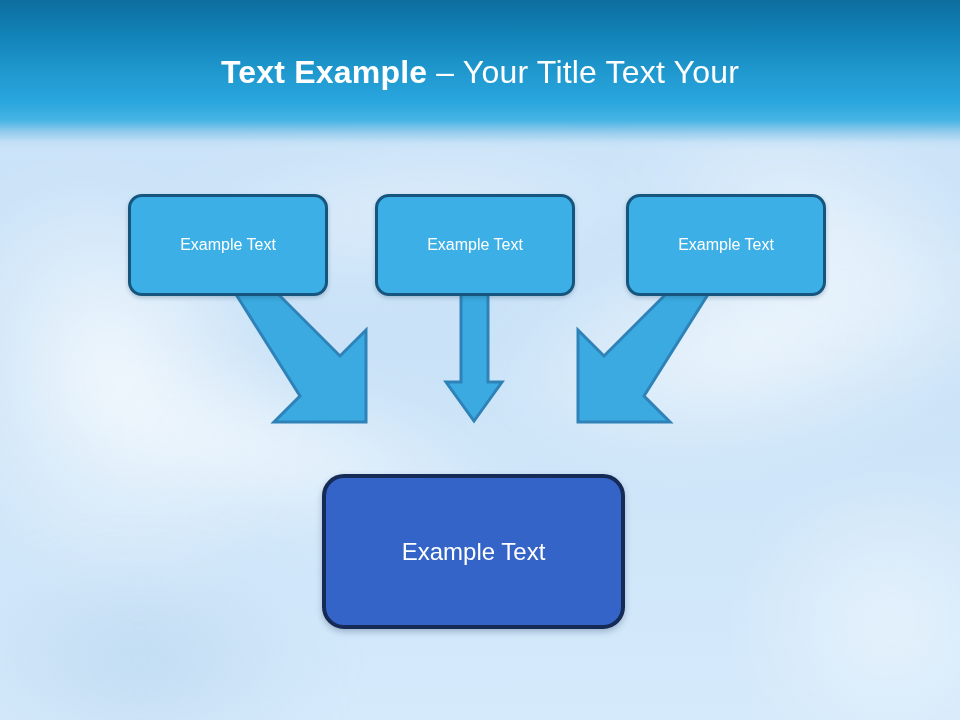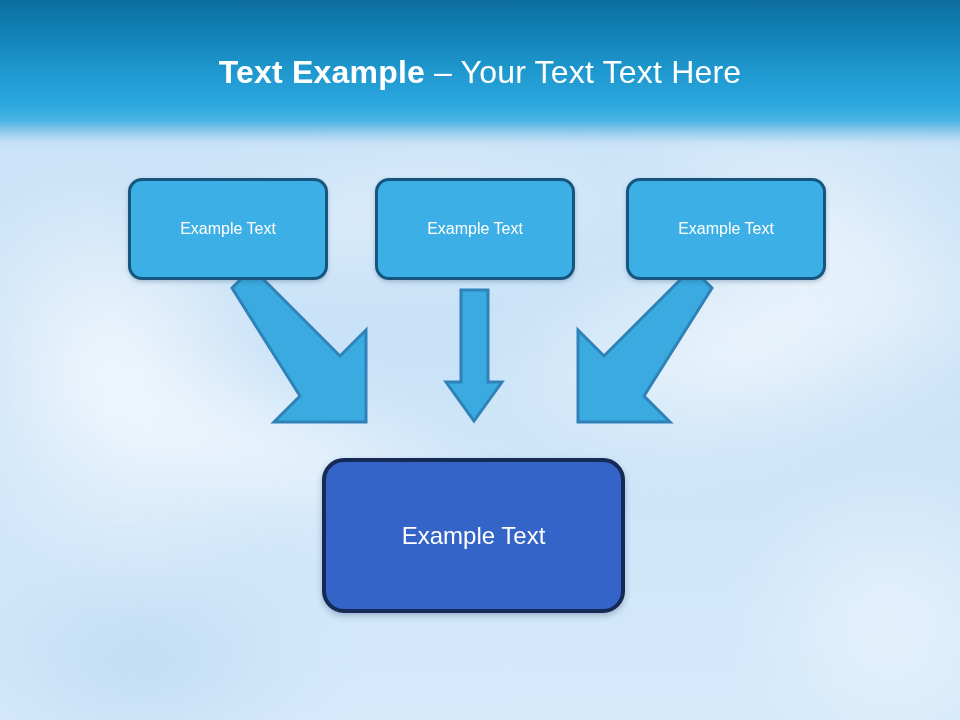--- a/index.html
+++ b/index.html
@@ -125,20 +125,21 @@
 
   
   .node {
     position: absolute;
     display: flex;
     align-items: center;
     justify-content: center;
     text-align: right;
     color: #ffffff;
     border-style: solid;
+    margin-top: 16px;
   }
 
   .node-top {
     width: 200px;
     height: 102px;
     background: #3cb0e6;
     border: 3px solid #16567e;
     border-radius: 14px;
     font-size: 16px;
     box-shadow: 0 2px 4px rgba(40,80,110,0.28);
@@ -177,21 +178,21 @@
   <div class="caustic c2"></div>
   <div class="caustic c3"></div>
   <div class="caustic c4"></div>
   <div class="caustic c5"></div>
   <div class="caustic c6"></div>
   <div class="caustic c7"></div>
 
   <div class="header-band"></div>
 
   <div class="slide-title">
-    <span class="t-bold">Text Example</span><span class="t-rest"> – Your Text Text Here</span>
+    <span class="t-bold">Text Example</span><span class="t-rest"> – Your Title Text Your</span>
   </div>
 
   <svg class="arrows" viewBox="0 0 960 720" width="960" height="720">
 
     <polygon fill="#3baae0" stroke="#2e82b8" stroke-width="3" stroke-linejoin="miter" points="232,288 252,268 340,356 366,330 366,422 274,422 300,396"></polygon>
 
     <polygon fill="#3baae0" stroke="#2e82b8" stroke-width="3" stroke-linejoin="miter" points="461,290 488,290 488,382 502,382 474,421 446,382 461,382"></polygon>
 
     <polygon fill="#3baae0" stroke="#2e82b8" stroke-width="3" stroke-linejoin="miter" points="712,288 692,268 604,356 578,330 578,422 670,422 644,396"></polygon>
   </svg>

